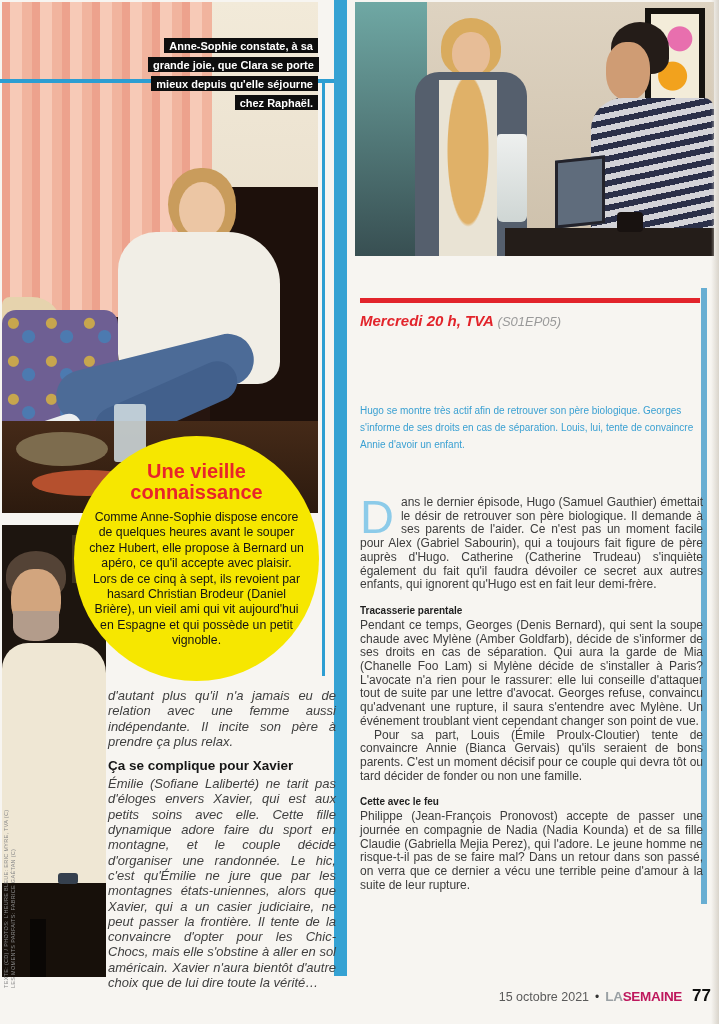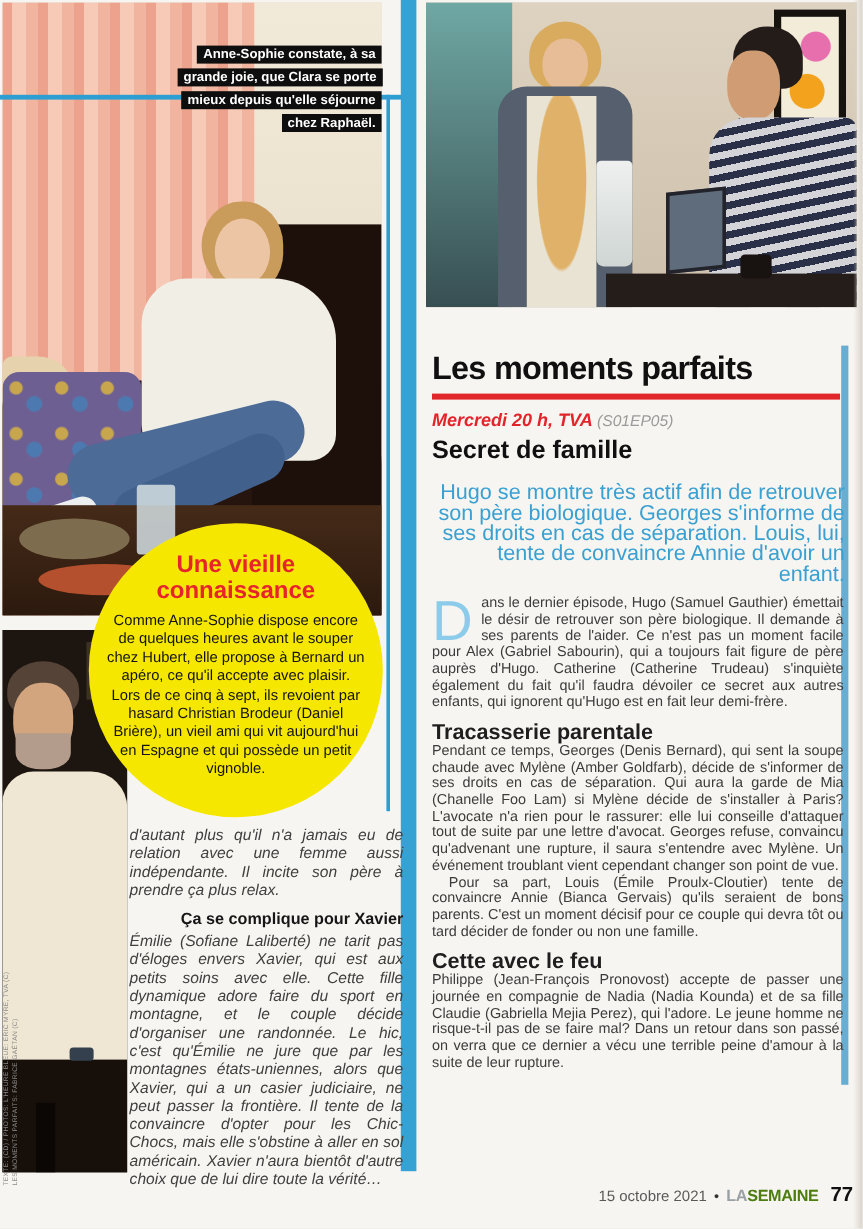--- a/index.html
+++ b/index.html
@@ -81,48 +81,48 @@
 
   
   .circle{left:74px;top:436px;width:245px;height:245px;border-radius:50%;background:#f6e700;
           z-index:5;text-align:center;box-sizing:border-box;padding-top:25px;}
   .circle-title{color:#e8242b;font-weight:bold;font-size:20px;line-height:21px;margin:0 46px;}
   .circle-body{color:#141414;font-size:12.3px;line-height:15.4px;margin:7px 14px 0;}
 
   
   .left-article{left:108px;top:688px;width:228px;z-index:4;color:#3f3f3f;
                 font-size:13px;line-height:15.3px;text-align:justify;}
-  .left-article h3{margin:9px 0 2px;font-size:13.5px;line-height:16px;color:#161616;text-align:right;}
+  .left-article h3{margin:9px 0 2px;font-size:13.5px;line-height:16px;color:#161616;text-align:left;}
   .left-article p{margin:0;font-style:italic;}
 
   
   .headline{left:360px;top:292px;width:342px;z-index:4;}
   .show-title{font-size:27px;font-weight:bold;letter-spacing:-.6px;line-height:30px;color:#101010;}
   .red-rule{margin-top:6px;width:340px;height:4.5px;background:#e2242b;}
   .schedule{margin-top:9px;font-size:15px;font-weight:bold;color:#e2242b;font-style:italic;}
   .episode-code{font-size:13px;font-weight:normal;color:#9a9a9a;}
   .episode-title{margin-top:5px;font-size:21px;font-weight:bold;color:#101010;}
-  .intro{left:360px;top:402px;width:344px;z-index:4;color:#3aa0d2;font-size:18px;line-height:17px;text-align:right;}
+  .intro{left:360px;top:402px;width:344px;z-index:4;color:#3aa0d2;font-size:10px;line-height:17px;}
   .body-right{left:360px;top:496px;width:343px;z-index:4;color:#3c3c3c;
               font-size:12px;line-height:13.7px;text-align:justify;}
   .body-right p{margin:0;}
-  .body-right h4{margin:11px 0 1px;font-size:18px;line-height:15px;color:#1e1e1e;text-align:left;}
+  .body-right h4{margin:11px 0 1px;font-size:10px;line-height:15px;color:#1e1e1e;text-align:left;}
   .indent{text-indent:14px;}
   .dropcap{float:left;font-size:47px;line-height:40px;color:#8ccbe9;margin:1px 7px 0 0;font-weight:normal;}
 
   
   .credits{left:3px;top:792px;width:15px;height:196px;z-index:7;overflow:visible;}
   .credits-inner{width:196px;height:15px;transform:rotate(-90deg) translateX(-196px);transform-origin:top left;
                  font-size:5.5px;line-height:7px;color:#8b8b8b;letter-spacing:.3px;white-space:nowrap;}
   .footer{right:8px;top:986px;z-index:7;display:flex;align-items:baseline;gap:6px;}
   .f-date{font-size:12.5px;color:#5a5a5a;}
   .f-bullet{font-size:12px;color:#333;}
   .f-brand{font-size:13.5px;font-weight:bold;letter-spacing:-.3px;}
   .f-la{color:#9aa0a4;text-align:right;}
-  .f-semaine{color:#4d7c0f;}
+  .f-semaine{color:#be185d;}
   .f-page{font-size:17px;font-weight:bold;color:#101010;margin-left:4px;}
 </style>
 </head>
 <body>
 
 <div class="page">
 
   <div class="abs photo photo-left">
     <div class="abs curtain"></div>
     <div class="abs wall-l"></div>
@@ -197,27 +197,25 @@
     <div class="abs m2-hair"></div>
     <div class="abs m2-face"></div>
     <div class="abs m2-shirt"></div>
     <div class="abs laptop"></div>
     <div class="abs table-r"></div>
     <div class="abs cup"></div>
   </div>
 
 
   <div class="abs headline">
-    <div class="show-title">Les moments parfaits</div>
     <div class="red-rule"></div>
     <div class="schedule">
       <span>Mercredi 20 h, TVA</span>
       <span class="episode-code">(S01EP05)</span>
     </div>
-    <div class="episode-title">Secret de famille</div>
   </div>
 
   <div class="abs intro">Hugo se montre très actif afin de retrouver son père biologique. Georges s'informe de ses droits en cas de séparation. Louis, lui, tente de convaincre Annie d'avoir un enfant.</div>
 
   <div class="abs body-right">
     <p><span class="dropcap">D</span><span>ans le dernier épisode, Hugo (Samuel Gauthier) émettait le désir de retrouver son père biologique. Il demande à ses parents de l'aider. Ce n'est pas un moment facile pour Alex (Gabriel Sabourin), qui a toujours fait figure de père auprès d'Hugo. Catherine (Catherine Trudeau) s'inquiète également du fait qu'il faudra dévoiler ce secret aux autres enfants, qui ignorent qu'Hugo est en fait leur demi-frère.</span></p>
     <h4>Tracasserie parentale</h4>
     <p>Pendant ce temps, Georges (Denis Bernard), qui sent la soupe chaude avec Mylène (Amber Goldfarb), décide de s'informer de ses droits en cas de séparation. Qui aura la garde de Mia (Chanelle Foo Lam) si Mylène décide de s'installer à Paris? L'avocate n'a rien pour le rassurer: elle lui conseille d'attaquer tout de suite par une lettre d'avocat. Georges refuse, convaincu qu'advenant une rupture, il saura s'entendre avec Mylène. Un événement troublant vient cependant changer son point de vue.</p>
     <p class="indent">Pour sa part, Louis (Émile Proulx-Cloutier) tente de convaincre Annie (Bianca Gervais) qu'ils seraient de bons parents. C'est un moment décisif pour ce couple qui devra tôt ou tard décider de fonder ou non une famille.</p>
     <h4>Cette avec le feu</h4>

